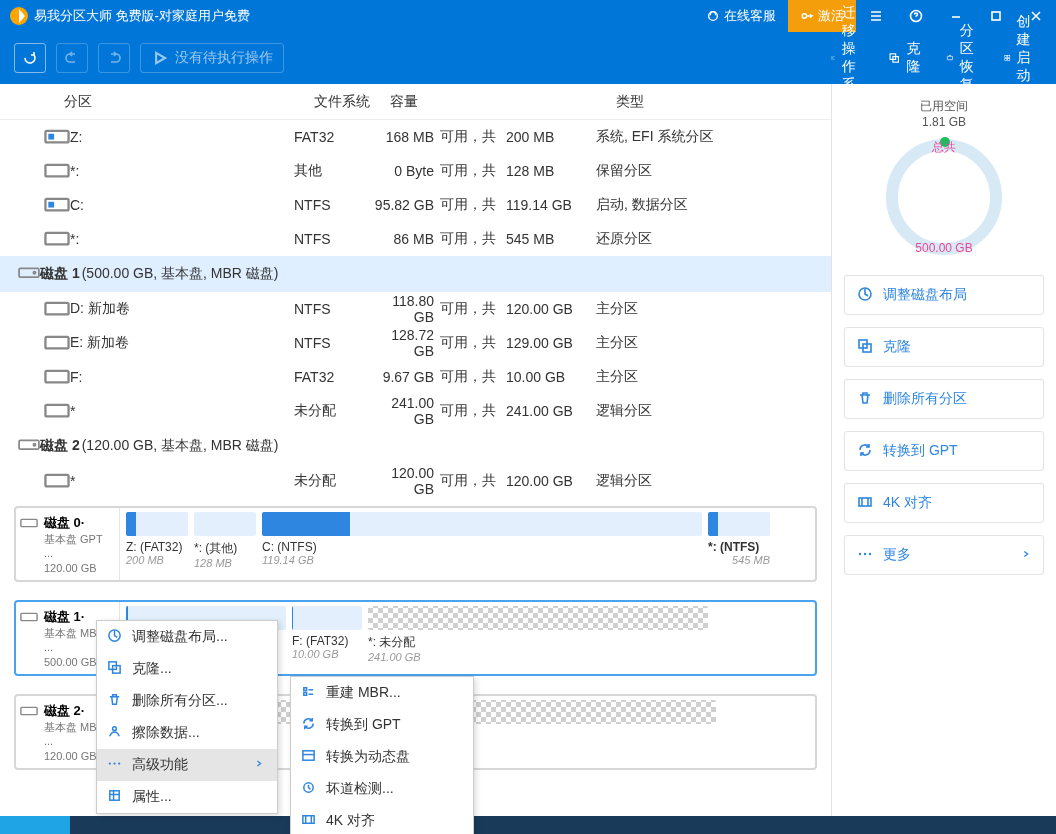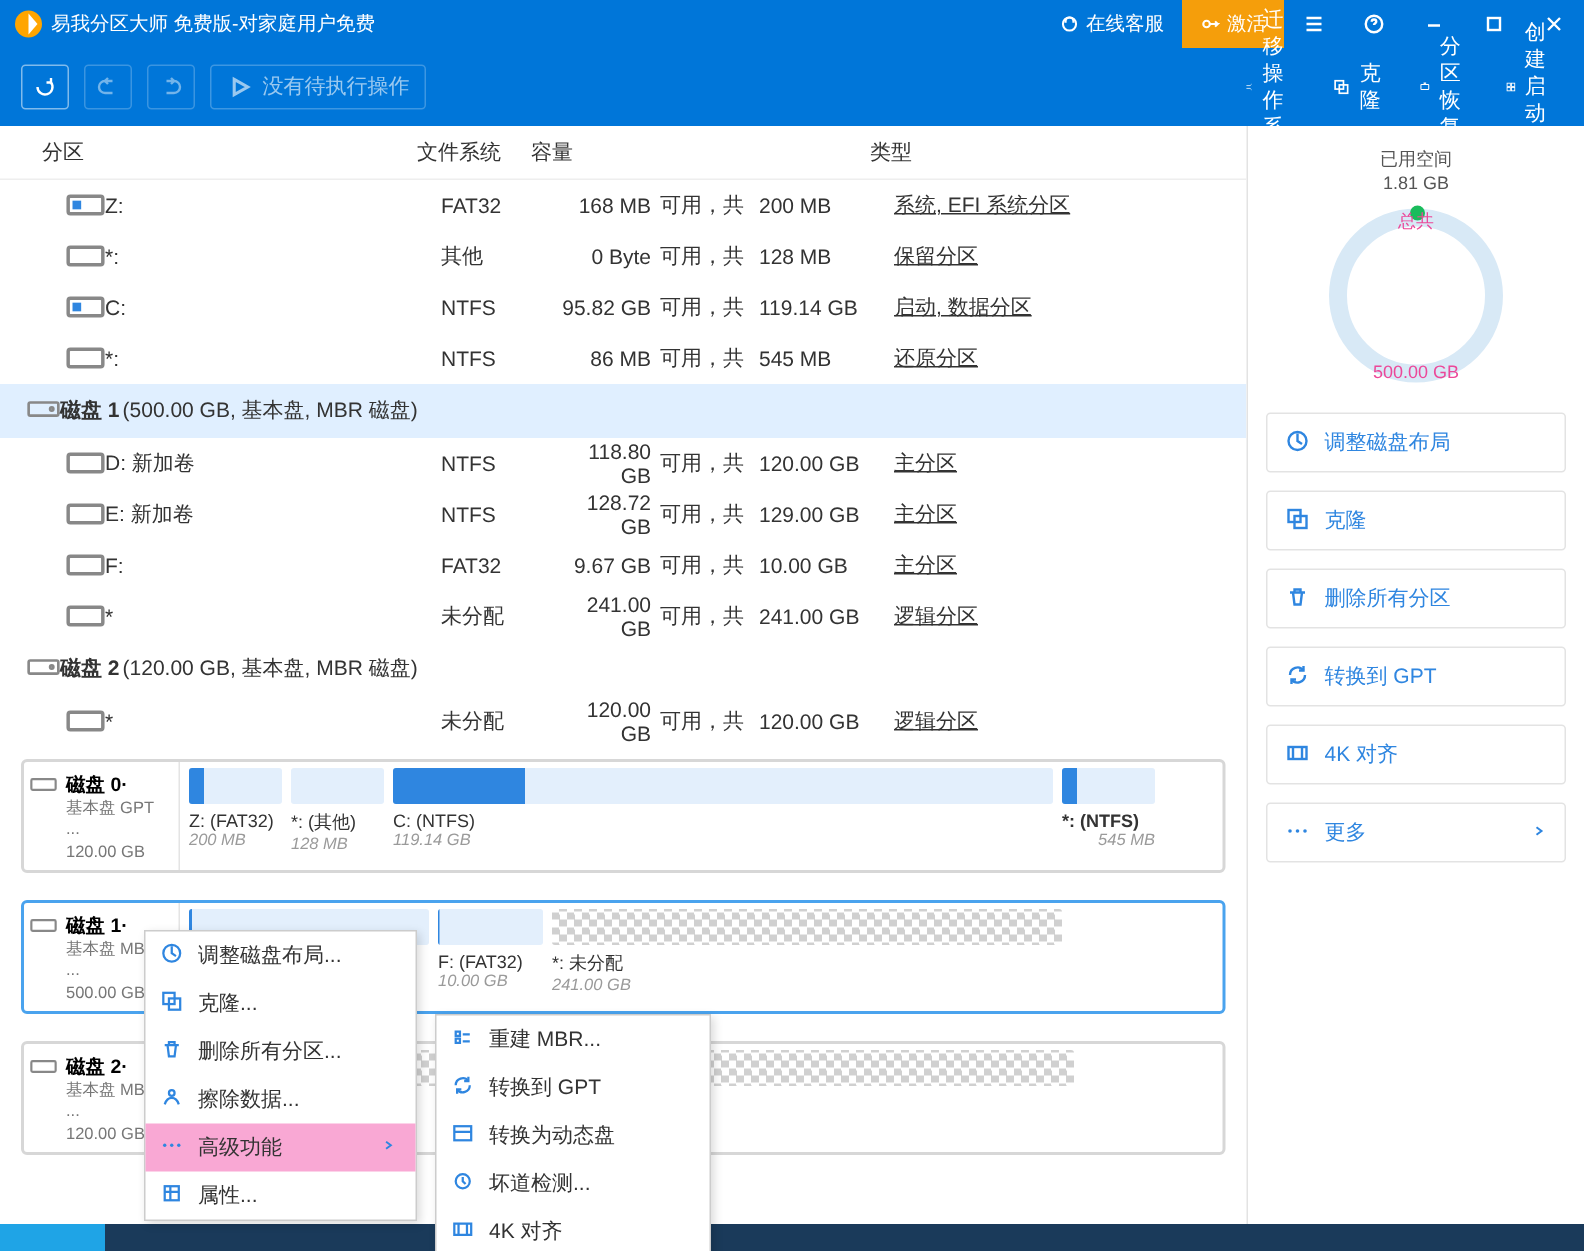--- a/index.html
+++ b/index.html
@@ -24,42 +24,42 @@
 .toolbar .right { margin-left: auto; display: flex; gap: 20px; }
 .toolbar .right .rbtn { display: flex; align-items: center; gap: 6px; cursor: pointer; }
 .toolbar svg { width: 18px; height: 18px; }
 
 
 .content { display: flex; height: calc(100% - 84px - 18px); }
 .left { flex: 1; border-right: 1px solid #e3e3e3; overflow: hidden; display:flex; flex-direction:column; }
 .right { width: 224px; padding: 14px 12px; }
 
 
-.thead { display: flex; height: 36px; align-items: center; font-size: 14px; color: #333; border-bottom: 1px solid #eee; padding-left: 28px; }
+.thead { display: flex; height: 36px; align-items: center; font-size: 14px; color: #333; border-bottom: 1px solid #eee; padding-left: 64px; }
 .thead .c1 { width: 250px; }
 .thead .c2 { width: 76px; }
 .thead .c3 { width: 226px; }
 .thead .c4 { flex:1; }
 
 
 .tbody { font-size: 14px; color: #333; overflow-y:auto; }
 .diskrow { display: flex; align-items: center; height: 36px; padding-left: 18px; }
 .diskrow.sel { background: #e0efff; }
 .diskrow .hdd { width: 22px; color: #888; }
 .diskrow .name { font-weight: 700; }
 .diskrow .desc { font-weight: 400; margin-left: 2px; }
 
 .prow { display: flex; align-items: center; height: 34px; padding-left: 44px; }
 .prow .picon { width: 26px; color:#888; display:flex; align-items:center; }
 .prow .c1 { width: 224px; }
 .prow .c2 { width: 76px; }
 .prow .c3a { width: 70px; text-align:right; padding-right:6px; }
 .prow .c3b { width: 66px; }
 .prow .c3c { width: 90px; }
-.prow .c4 { flex:1;text-decoration:underline; }
+.prow .c4 { flex:1; }
 
 
 .diskmaps { padding: 8px 14px; }
 .dm { display: flex; border: 2px solid #d7d7d7; border-radius: 4px; margin-bottom: 18px; height: 76px; }
 .dm.sel { border-color: #4aa3ee; }
 .dm .dmhead { width: 104px; border-right:1px solid #e4e4e4; padding: 6px 8px 0 28px; position:relative; }
 .dm .dmhead svg.hdds { position:absolute; left:4px; top:8px; width:18px; height:14px; color:#888; }
 .dm .dmhead .t1 { font-size:13px; font-weight:700; }
 .dm .dmhead .t2 { font-size:11px; color:#777; line-height:1.3; }
 .dm .segs { flex:1; display:flex; padding: 4px 6px; gap:6px; }
@@ -79,21 +79,21 @@
 .usedval { text-align:center; font-size:12px; color:#555; margin-bottom: 6px; }
 
 .actions { margin-top: 10px; display:flex; flex-direction:column; gap:12px; }
 .abtn { height: 40px; border:1px solid #e3e3e3; border-radius:3px; display:flex; align-items:center; gap:10px; padding:0 12px; font-size:14px; color:#2f86e0; cursor:pointer; }
 .abtn svg { width:16px; height:16px; }
 .abtn .chev { margin-left:auto; color:#2f86e0; }
 
 
 .ctxmenu { position:absolute; background:#fff; border:1px solid #ccc; box-shadow: 2px 2px 6px rgba(0,0,0,.15); font-size:14px; color:#333; z-index:50; }
 .ctxitem { height: 32px; display:flex; align-items:center; gap:10px; padding: 0 14px 0 10px; cursor:pointer; }
-.ctxitem.selmi { background: #f9a8d4; }
+.ctxitem.selmi { background: #e5e5e5; }
 .ctxitem svg { width:15px; height:15px; color:#2f86e0; }
 .ctxitem .arrow { margin-left:auto; color:#2f86e0; }
 
 
 .taskbar { position:absolute; bottom:0; left:0; right:0; height:18px; background:#1a3a5a; }
 .taskbar .active { height:100%; width: 70px; background:#1fa4e6; }
 
 
 svg { fill:none; stroke: currentColor; stroke-width: 1.6; }
 </style>

